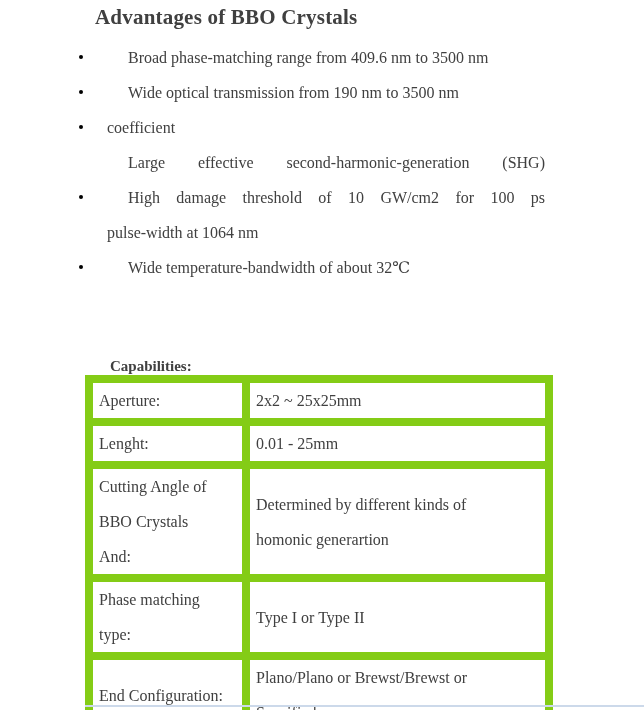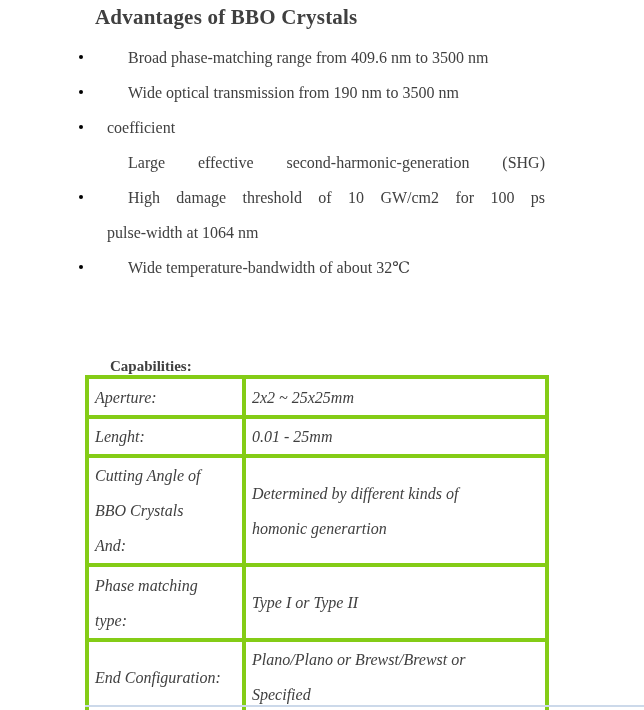--- a/index.html
+++ b/index.html
@@ -56,26 +56,25 @@
     top: 375px;
     width: 460px;
     border-collapse: collapse;
     table-layout: fixed;
     font-size: 16px;
     line-height: 35px;
   }
   .cap-table col.c1 { width: 157px; }
   .cap-table col.c2 { width: 303px; }
   .cap-table td {
-    border: 4px solid #84cc16;
+    border: 8px solid #84cc16;
     vertical-align: middle;
     padding: 0 6px;
     white-space: pre-line;
     overflow: hidden;
-    font-style: italic;
   }
   tr.r0 { height: 40px; }
   tr.r1 { height: 38px; margin-left: 35px; }
   tr.r2 { height: 105px; }
   tr.r3 { height: 75px; border-radius: 25px; }
   tr.r4 { height: 70px; }
   .bottom-rule {
     position: absolute;
     left: 85px;
     top: 705px;

